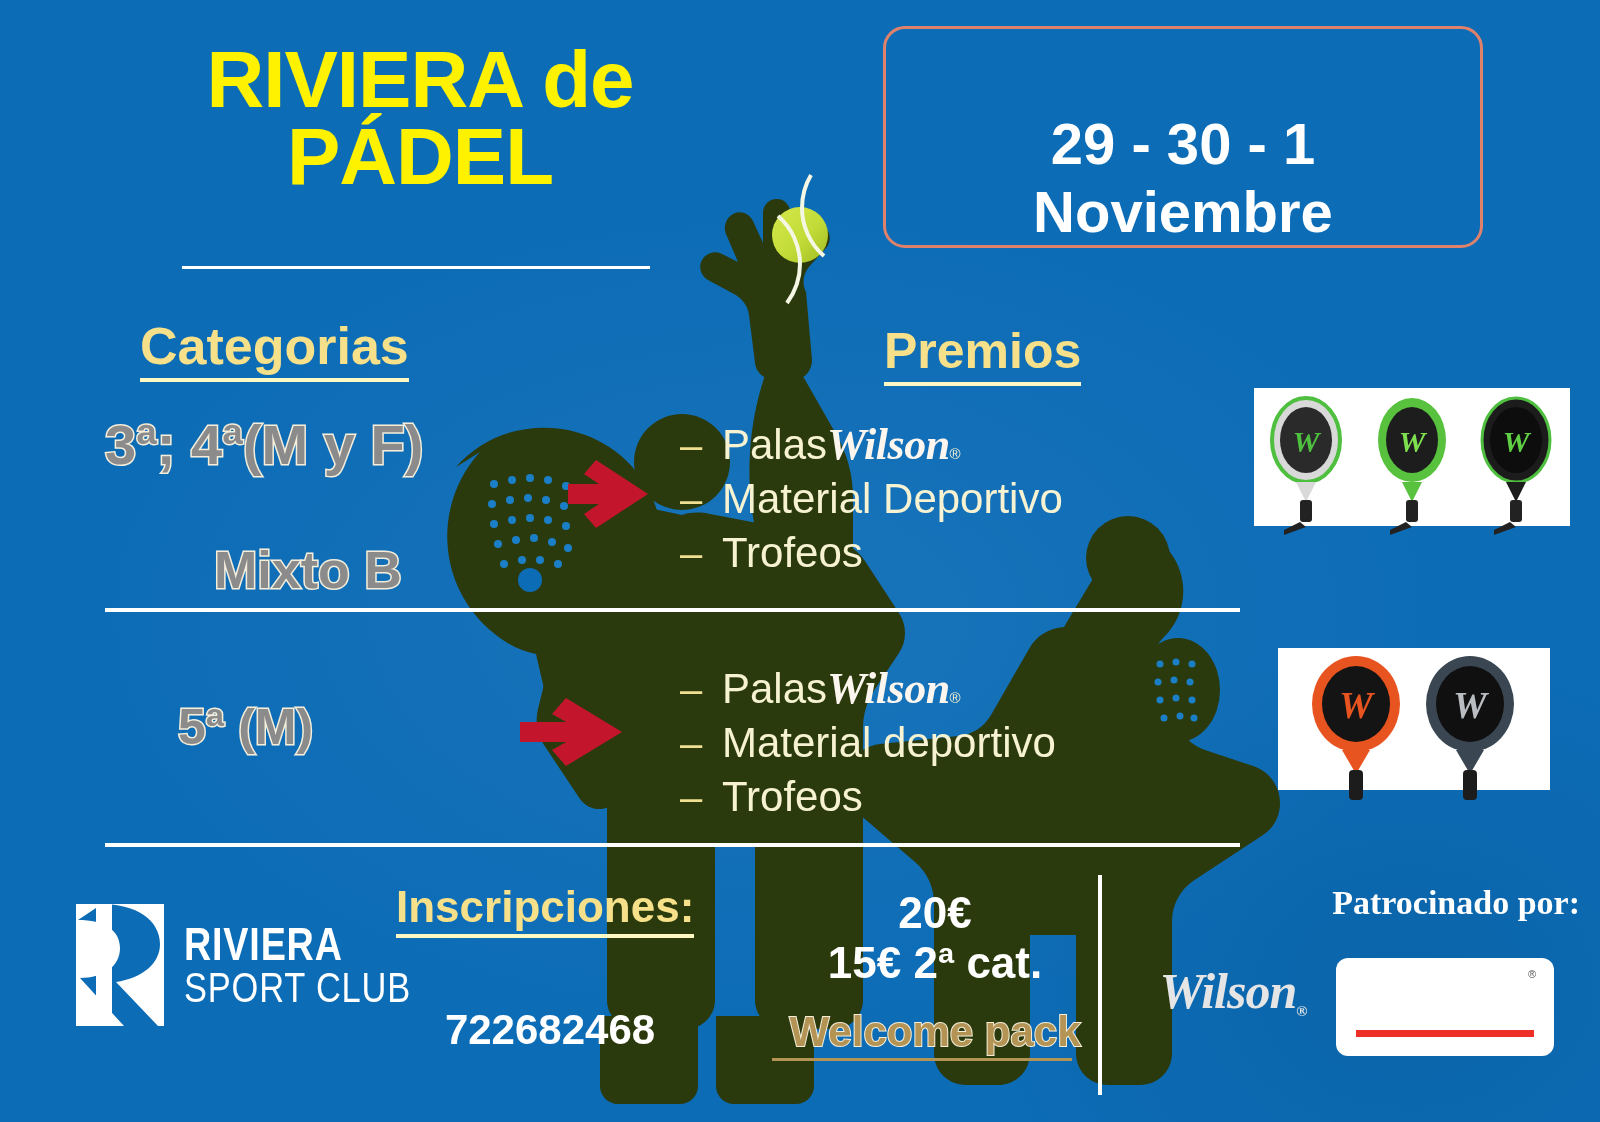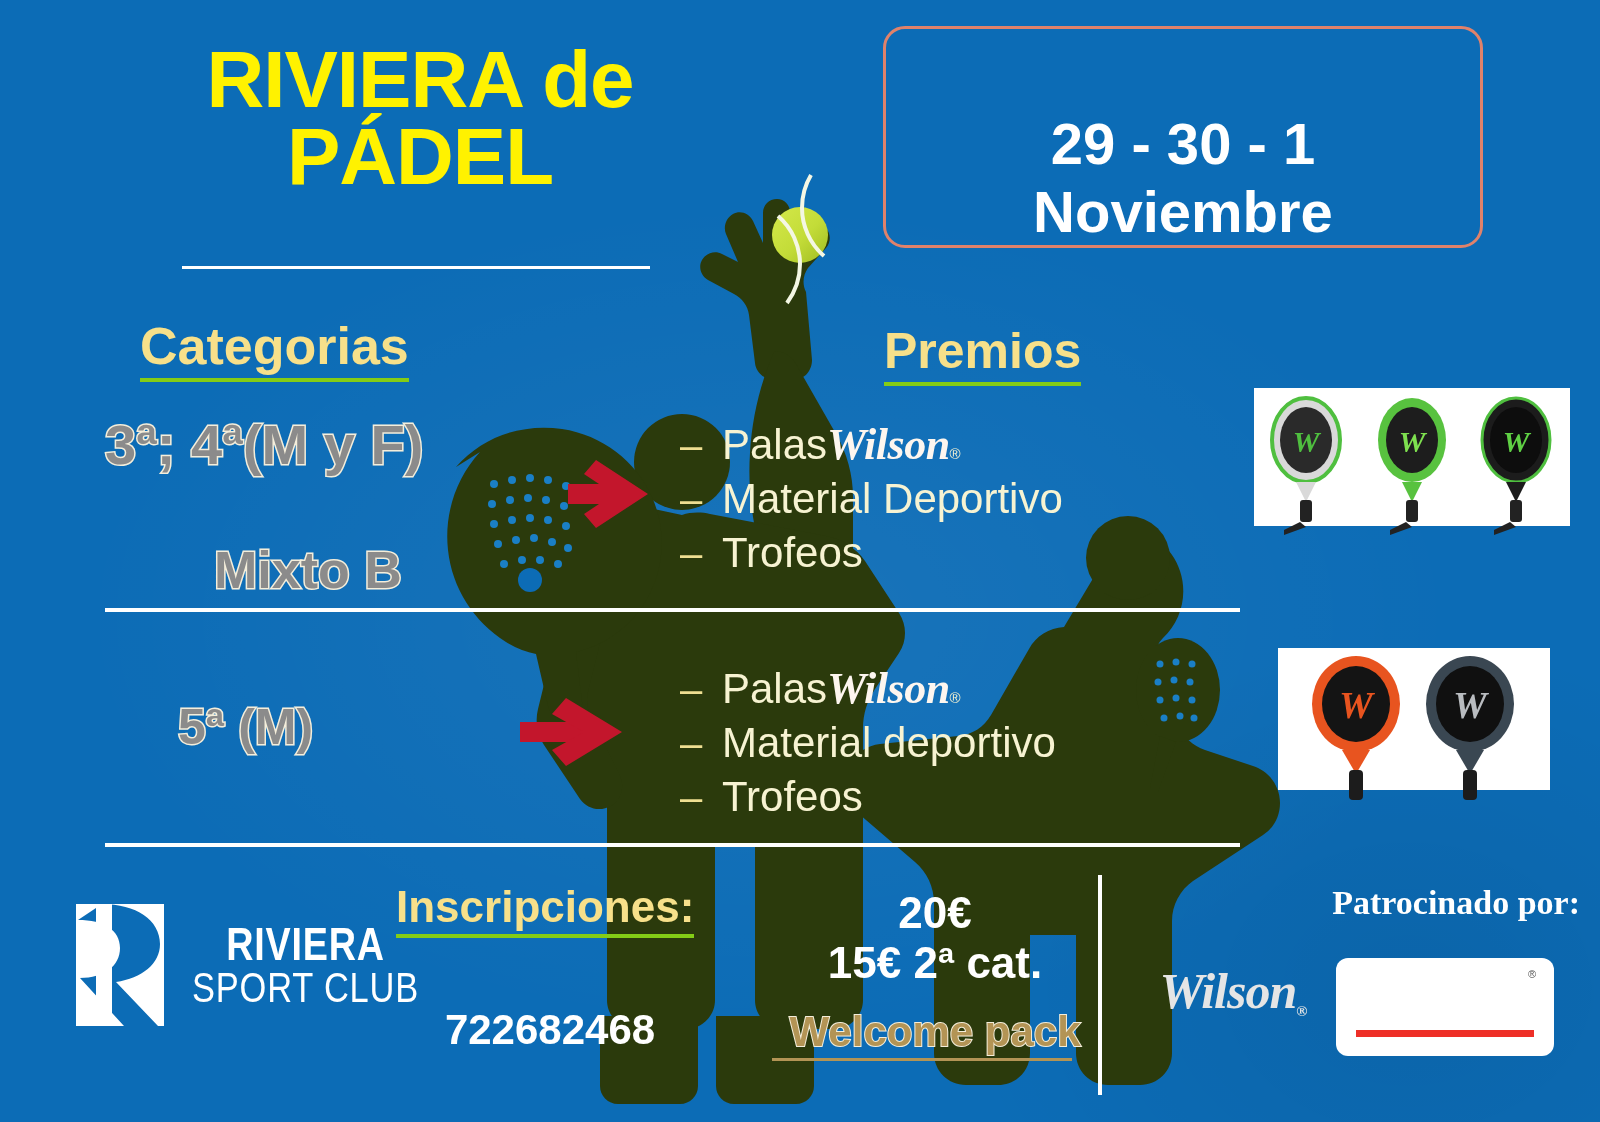--- a/index.html
+++ b/index.html
@@ -21,21 +21,21 @@
   #title-rule{position:absolute;left:182px;top:266px;width:468px;height:3px;background:#ffffff;}
 
   
   #date-box{position:absolute;left:883px;top:26px;width:600px;height:222px;
     border:3px solid #e0826b;border-radius:22px;box-sizing:border-box;}
   #date-text{position:absolute;left:883px;top:62px;width:600px;text-align:center;
     color:#ffffff;font-size:58px;line-height:1.18;font-weight:bold;white-space:pre-line;margin-top:48px;}
 
   
   .sec-head{position:absolute;color:#f7e08a;font-weight:bold;white-space:nowrap;}
-  .sec-head .ul{display:inline-block;border-bottom:4px solid #84cc16;padding-bottom:2px;}
+  .sec-head .ul{display:inline-block;border-bottom:4px solid #fef9c3;padding-bottom:2px;}
   #h-categorias{left:140px;top:316px;font-size:52px;}
   #h-premios{left:884px;top:322px;font-size:50px;}
   #h-inscripciones{left:396px;top:882px;font-size:44px;}
 
   
   .cat{position:absolute;color:#8b8b8b;font-weight:bold;white-space:nowrap;
     -webkit-text-stroke:3px #f4eedb;paint-order:stroke fill;}
   #cat-1{left:105px;top:412px;font-size:56px;}
   #cat-2{left:168px;top:540px;font-size:52px;margin-left:46px;}
   #cat-3{left:178px;top:698px;font-size:50px;}
@@ -51,21 +51,21 @@
   #prizes-1{left:680px;top:418px;}
   #prizes-2{left:680px;top:662px;}
 
   
   .hrule{position:absolute;height:4px;background:#ffffff;}
   #rule-1{left:105px;top:608px;width:1135px;}
   #rule-2{left:105px;top:843px;width:1135px;}
   #vrule{position:absolute;left:1098px;top:875px;width:4px;height:220px;background:#ffffff;}
 
   
-  #riviera{position:absolute;left:72px;top:900px;display:flex;align-items:center;gap:24px;text-align:center;}
+  #riviera{position:absolute;left:72px;top:900px;display:flex;align-items:center;gap:16px;}
   #riviera-words{display:flex;flex-direction:column;line-height:1;}
   #riviera-name{color:#fff;font-size:46px;font-weight:bold;letter-spacing:1px;
     transform:scaleX(.82);transform-origin:left center;}
   #riviera-sub{color:#fff;font-size:42px;font-weight:300;letter-spacing:1px;
     transform:scaleX(.82);transform-origin:left center;}
 
   
   .white-line{position:absolute;color:#ffffff;font-weight:bold;white-space:nowrap;text-align:center;}
   #insc-1{left:330px;top:962px;width:440px;font-size:42px;}
   #insc-2{left:330px;top:1006px;width:440px;font-size:42px;}

